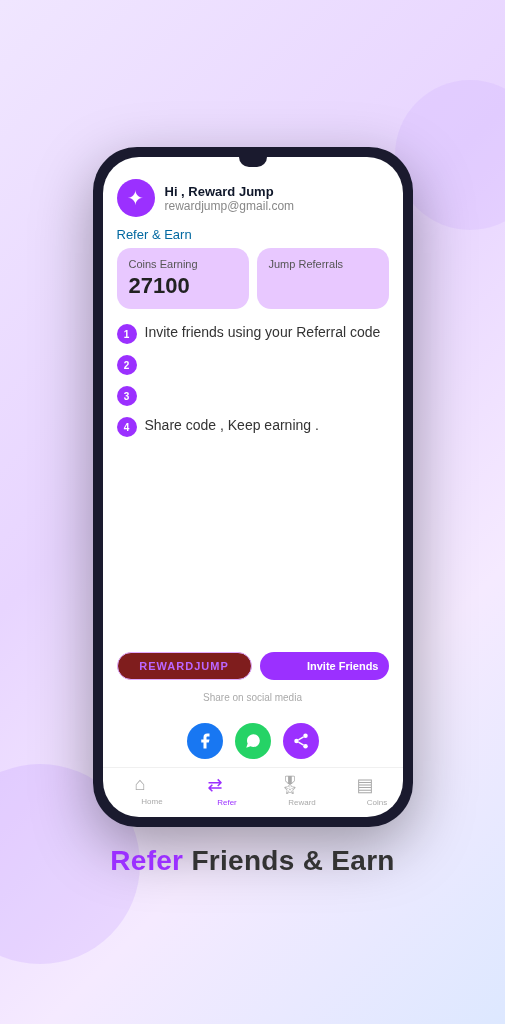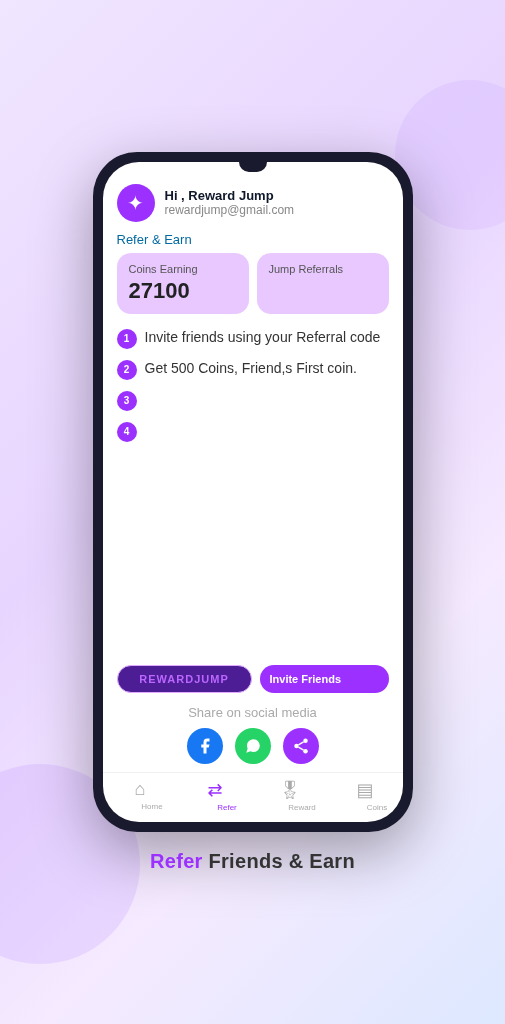--- a/index.html
+++ b/index.html
@@ -199,45 +199,45 @@
     .referral-code-box {
       flex: 1;
       border: 1.5px solid #e0aaff;
       border-radius: 22px;
       padding: 7px 12px;
       font-size: 11px;
       font-weight: 700;
       color: #bb66ff;
       text-align: center;
       letter-spacing: 1px;
-      background: #4c1d95;
+      background: #7f1d1d;
     }
 
     .invite-btn {
       flex: 1;
       background: #9b30ff;
       border-radius: 22px;
       padding: 8px 10px;
       color: #fff;
       font-size: 11px;
       font-weight: 700;
-      text-align: left;
+      text-align: right;
       cursor: pointer;
     }
 
     
     .social-section {
       padding: 4px 14px 8px;
       text-align: center;
     }
 
     .social-label {
-      font-size: 13px;
+      font-size: 10px;
       color: #aaa;
-      margin-bottom: 8px;
+      margin-bottom: 20px;
     }
 
     .social-icons {
       display: flex;
       justify-content: center;
       gap: 12px;
     }
 
     .social-icon {
       width: 36px;
@@ -283,21 +283,21 @@
       font-size: 8px;
       color: #aaa;
       margin-left: 24px;
     }
 
     .nav-label.active { color: #9b30ff; }
 
     
     .tagline {
       margin-top: 18px;
-      font-size: 20px;
+      font-size: 28px;
       font-weight: 700;
       color: #333;
       letter-spacing: 0.3px;
       z-index: 2;
       position: relative;
     }
 
     .tagline .highlight {
       color: #9b30ff;
     }
@@ -332,27 +332,27 @@
         </div>
       </div>
 
       <div class="steps-list">
       <div class="step-item">
       <div class="step-num">1</div>
       <div class="step-text">Invite friends using your Referral code</div>
     </div>
           <div class="step-item">
       <div class="step-num">2</div>
-      <div class="step-text">Get 500 Coins, Friend,s First coin.</div>
     </div>
           <div class="step-item">
       <div class="step-num">3</div>
     </div>
           <div class="step-item">
       <div class="step-num">4</div>
+      <div class="step-text">Share code , Keep earning .</div>
     </div>
         </div>
 
       <div class="action-row">
         <div class="referral-code-box">REWARDJUMP</div>
         <div class="invite-btn">Invite Friends</div>
       </div>
 
       <div class="social-section">
         <div class="social-label">Share on social media</div>

